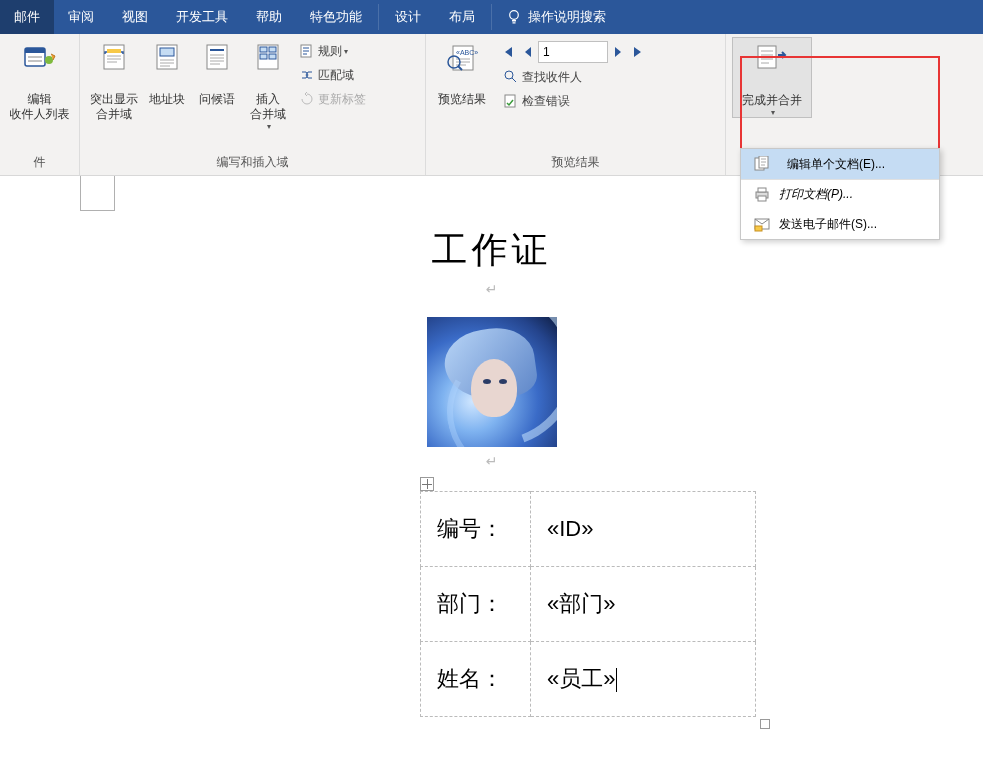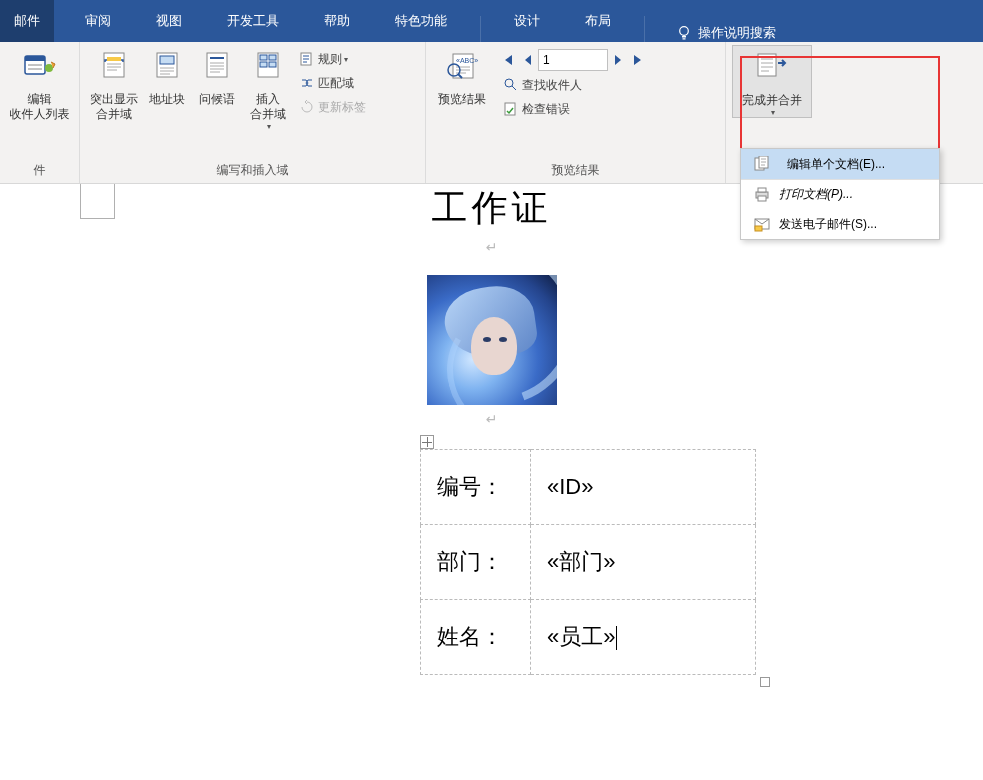--- a/index.html
+++ b/index.html
@@ -1,49 +1,49 @@
 <!DOCTYPE html>
 <html><head>
 <meta charset="utf-8">
 <style>
 * { margin: 0; padding: 0; box-sizing: border-box; font-family: "Microsoft YaHei", "Segoe UI", sans-serif; }
 body { background: #fff; width: 983px; height: 780px; overflow: hidden; }
 
-.tabbar { background: #2b579a; height: 42px; display: flex; align-items: flex-end; color: #fff; font-size: 13px; gap: 17px; }
+.tabbar { background: #2b579a; height: 34px; display: flex; align-items: center; color: #fff; font-size: 13px; }
 .tab { padding: 0 14px; height: 100%; display: flex; align-items: center; cursor: pointer; }
 .tab.active { background: #1e3e6e; }
 .tab-divider { width: 1px; height: 26px; background: rgba(255,255,255,0.15); margin: 0 2px; }
 .tell-me { display: flex; align-items: center; padding-left: 12px; }
 .tell-me svg { margin-right: 6px; }
 
 .ribbon { background: #f3f2f1; height: 142px; border-bottom: 1px solid #d8d8d8; display: flex; }
 .group { display: flex; flex-direction: column; border-right: 1px solid #dcdcdc; padding: 3px 6px 0 6px; }
 .group-body { flex: 1; display: flex; align-items: flex-start; }
 .group-label { text-align: center; font-size: 12px; color: #555; padding: 3px 0 4px; }
 .big-btn { display: flex; flex-direction: column; align-items: center; width: 56px; padding: 2px 2px 0; cursor: pointer; }
 .big-btn .ic { height: 36px; display:flex; align-items:center; justify-content:center; }
-.big-btn .lbl { font-size: 12px; color: #333; text-align: center; line-height: 1.25; margin-top: 9px; white-space: pre; }
+.big-btn .lbl { font-size: 12px; color: #333; text-align: center; line-height: 1.25; margin-top: 17px; white-space: pre; }
 .small-col { display:flex; flex-direction:column; padding-top: 2px; }
 .small-btn { display:flex; align-items:center; font-size:12px; color:#444; height:24px; padding:0 4px; cursor:pointer; }
 .small-btn.disabled { color:#aaa; }
 .small-btn .sic { width:18px; display:flex; justify-content:center; margin-right:2px; }
 
 .nav-row { display:flex; align-items:center; height:26px; }
 .nav-arrow { width:20px; height:20px; display:flex; align-items:center; justify-content:center; cursor:pointer; color:#2b579a; }
 .nav-input { width:70px; height:22px; border:1px solid #c0c0c0; font-size:12px; padding:0 4px; background:#fff; }
 
 .finish-highlight { position:absolute; top:56px; left:740px; width:200px; height:126px; border:2px solid #e83535; pointer-events:none; }
 
 .finish-menu { position:absolute; top:148px; left:740px; width:200px; background:#fff; border:1px solid #c8c8c8; box-shadow:2px 2px 6px rgba(0,0,0,.2); font-size:12px; }
 .finish-menu .item { display:flex; align-items:center; height:30px; padding:0 10px; cursor:pointer; }
 .finish-menu .item.hover { background:#c5dcf3;gap:8px; }
 .finish-menu .item.divider-top { border-top:1px solid #e0e0e0;font-style:italic; }
 .finish-menu .mic { width:22px; display:flex; justify-content:center; margin-right:6px; }
 
-.doc-area { position:relative; }
+.doc-area { position:relative; padding-top: 50px; }
 .little-box { position:absolute; top:0; left:80px; width:35px; height:35px; border:1px solid #b0b0b0; border-top:none; background:#fff; }
 .doc-title { text-align:center; font-size:36px; font-weight:400; letter-spacing:4px; color:#000; }
 .paramark { color:#bbb; font-size:14px; text-align:center; margin-top:6px; }
 
 .portrait { width:130px; height:130px; margin: 20px auto 6px; position:relative; overflow:hidden; }
 .portrait-bg { position:absolute; inset:0; background: radial-gradient(circle at 35% 65%, #cfe6ff 0%, #7fb3f0 25%, #3a6bc7 55%, #24448c 80%, #0f1e44 100%); }
 .portrait-swirl1 { position:absolute; width:160px; height:160px; border:8px solid rgba(200,230,255,.55); border-left-color:transparent; border-bottom-color:transparent; border-radius:50%; top:-30px; left:-10px; transform:rotate(25deg); }
 .portrait-swirl2 { position:absolute; width:130px; height:130px; border:6px solid rgba(180,215,255,.4); border-right-color:transparent; border-top-color:transparent; border-radius:50%; bottom:-30px; right:-20px; transform:rotate(-15deg); }
 .portrait-face { position:absolute; width:46px; height:58px; background:#e8d6d0; border-radius:50% 50% 45% 45%; top:42px; left:44px; }
 .portrait-hair { position:absolute; width:90px; height:70px; background:linear-gradient(135deg,#b8d5f7,#5e86c8); border-radius:50% 50% 30% 60%; top:12px; left:18px; transform:rotate(-8deg); }

